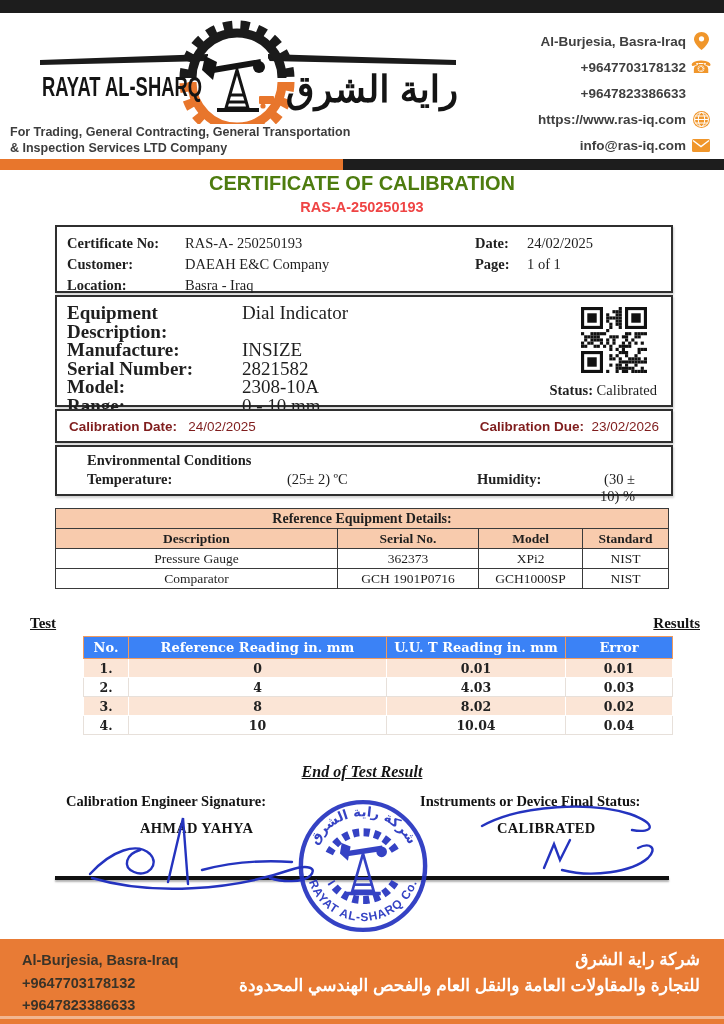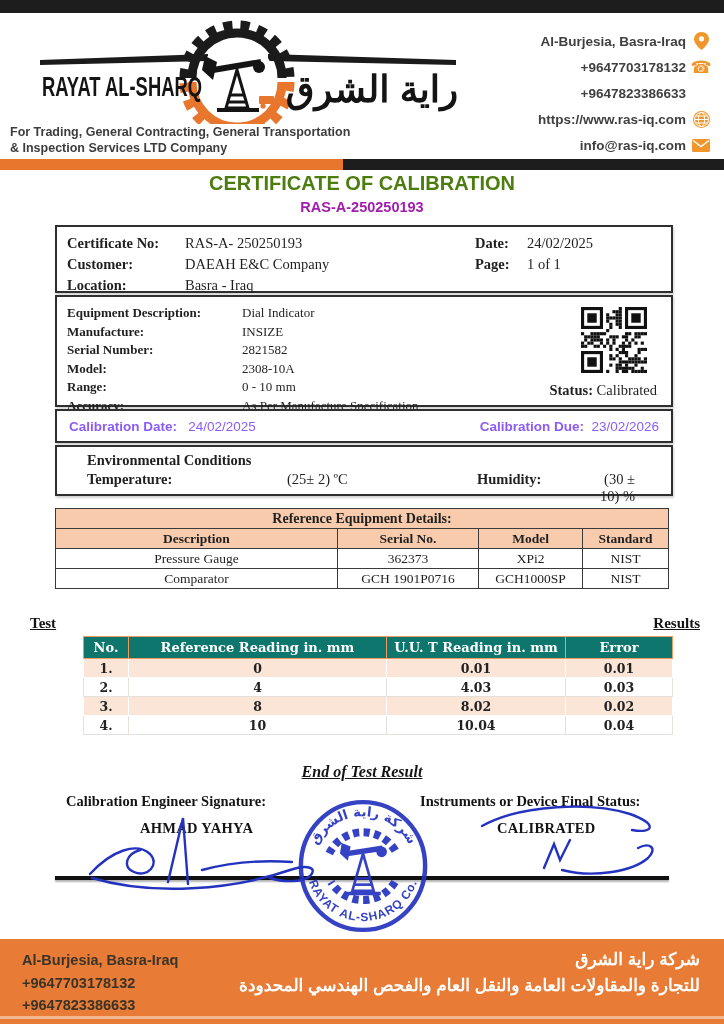--- a/index.html
+++ b/index.html
@@ -19,45 +19,45 @@
   .contacts{right:14px;top:28px;width:230px;font-family:"Liberation Sans",sans-serif;
             font-weight:700;font-size:13.5px;color:#3f3f3f;}
   .contact-row{display:flex;justify-content:flex-end;align-items:center;height:26px;gap:6px;}
   .contact-icon{width:18px;height:18px;display:inline-flex;align-items:center;justify-content:center;flex:0 0 18px;}
   .contact-icon.phone-glyph{color:#f0962b;font-size:17px;line-height:18px;font-family:"DejaVu Sans",sans-serif;}
 
   
   .title-main{left:0;top:172px;width:724px;text-align:center;
       font-family:"Liberation Sans",sans-serif;font-weight:700;font-size:20px;color:#4d7c0f;}
   .title-sub{left:0;top:199px;width:724px;text-align:center;
-      font-family:"Liberation Sans",sans-serif;font-weight:700;font-size:14.5px;color:#a21caf;}
+      font-family:"Liberation Sans",sans-serif;font-weight:700;font-size:14.5px;color:#ef4444;}
 
   
   .box{border:2px solid #2f2f2f;box-shadow:1px 2px 2px rgba(0,0,0,0.18);background:#fff;}
   .lbl{font-weight:700;}
   .info-grid{display:grid;grid-template-columns:118px 290px 52px auto;
              font-size:14.5px;line-height:21px;padding:6px 10px 4px 10px;}
-  .equip-grid{display:grid;grid-template-columns:175px auto;font-size:13px;line-height:18.6px;
+  .equip-grid{display:grid;grid-template-columns:175px auto;font-size:19px;line-height:18.6px;
               padding:7px 10px 4px 10px;}
   .calrow{display:flex;justify-content:space-between;align-items:center;height:100%;
-          padding:0 12px;font-family:"Liberation Sans",sans-serif;font-size:13.5px;color:#8b5cf6;}
+          padding:0 12px;font-family:"Liberation Sans",sans-serif;font-size:13.5px;color:#7f1d1d;}
   .env{padding:5px 30px;font-size:14.5px;}
   .env-row{display:grid;grid-template-columns:200px 190px 110px auto;margin-top:2px;}
 
   
   table{border-collapse:collapse;}
   .ref-table{width:614px;font-size:13.5px;}
   .ref-table td,.ref-table th{border:1.5px solid #3a3a3a;text-align:center;padding:1.5px 4px;}
   .ref-title{background:#f8cbad;font-weight:700;font-size:14px;}
   .ref-head{background:#f8cbad;font-weight:700;}
 
   
   .test-label{font-weight:700;font-size:15px;text-decoration:underline;color:#141414;}
   .test-table{width:569px;font-family:"DejaVu Serif",serif;font-size:12.5px;table-layout:fixed;}
-  .test-table th{background:#0f766e;color:#ffffff;font-weight:700;font-size:13px;
+  .test-table th{background:#3b82f6;color:#ffffff;font-weight:700;font-size:13px;
                  border:1px solid #f09a5e;padding:3px 2px;}
   .test-table td{font-weight:700;color:#222;text-align:center;padding:1.5px 2px;
                  border:1px solid #e7e0da;}
   .test-table tr.peach td{background:#fbe5d6;border-color:#ffffff;}
 
   
   .endnote{left:0;top:763px;width:724px;text-align:center;font-weight:700;font-style:italic;
            font-size:16px;text-decoration:underline;color:#141414;}
   .sig-label{font-weight:700;font-size:14.5px;color:#141414;}
   .sig-name{font-weight:700;font-size:14.5px;color:#141414;letter-spacing:0.3px;}

